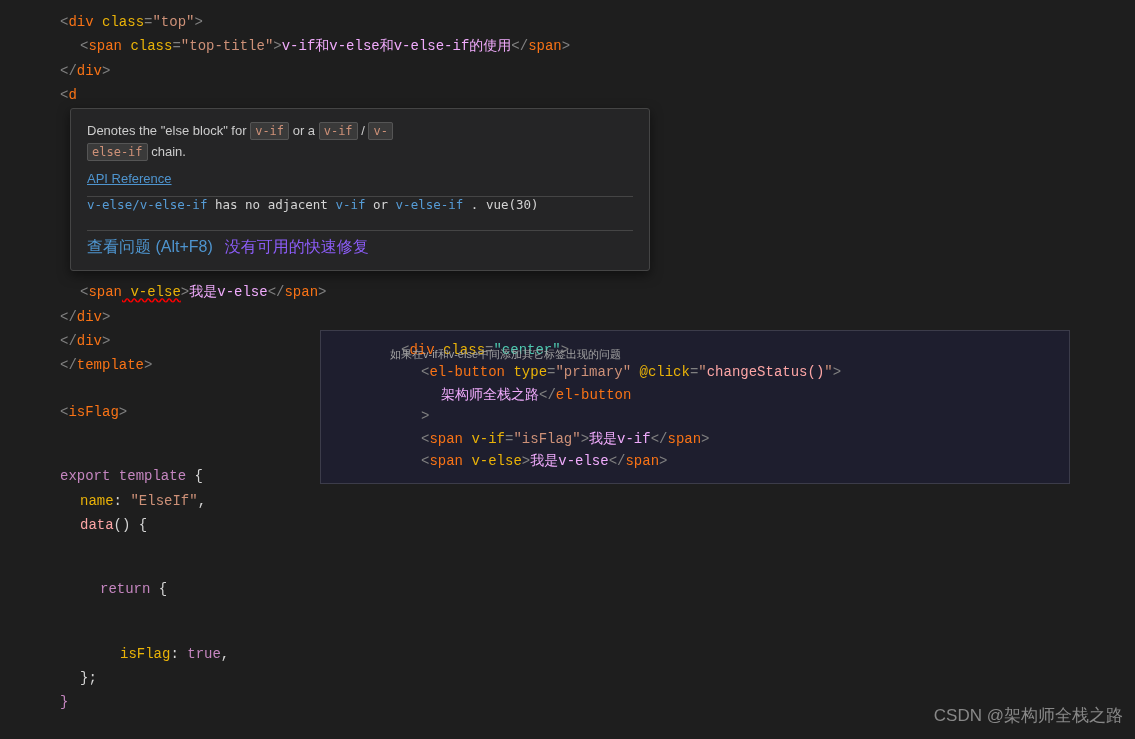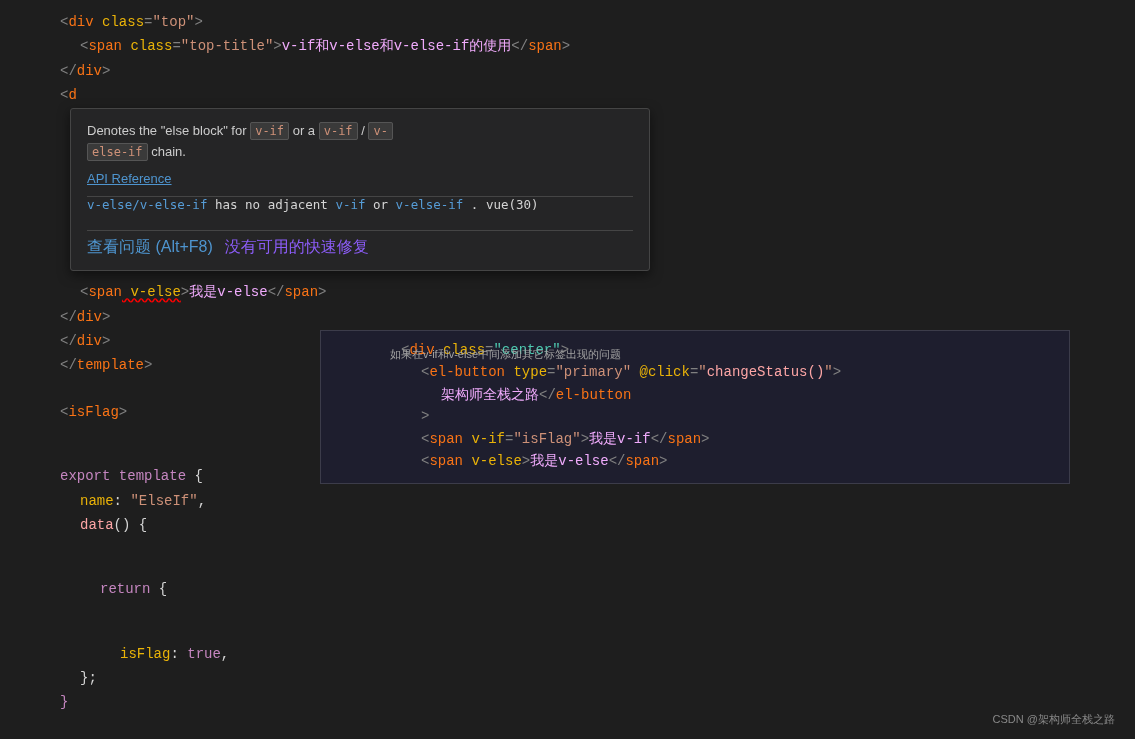--- a/index.html
+++ b/index.html
@@ -336,13 +336,13 @@
     <span class="line-num"></span>
     <span style="margin-left: 40px"></span>
     <span class="tag">&lt;</span><span class="tag-name">span</span>
     <span class="attr-name"> v-else</span><span class="tag">&gt;</span><span class="chinese">我是v-else</span><span class="tag">&lt;/</span><span class="tag-name">span</span><span class="tag">&gt;</span>
   </div>
 
 </div>
 
 <div class="annotation-text">如果在v-if和v-else中间添加其它标签出现的问题</div>
 
-<div style="position:absolute; bottom: 12px; right: 20px; color: #888; font-family: -apple-system, BlinkMacSystemFont, sans-serif; font-size: 11px;">CSDN @架构师全栈之路</div>
+<div style="position:absolute; bottom: 12px; right: 12px; color: #888; font-family: -apple-system, BlinkMacSystemFont, sans-serif; font-size: 17px;">CSDN @架构师全栈之路</div>
 
 </body></html>

